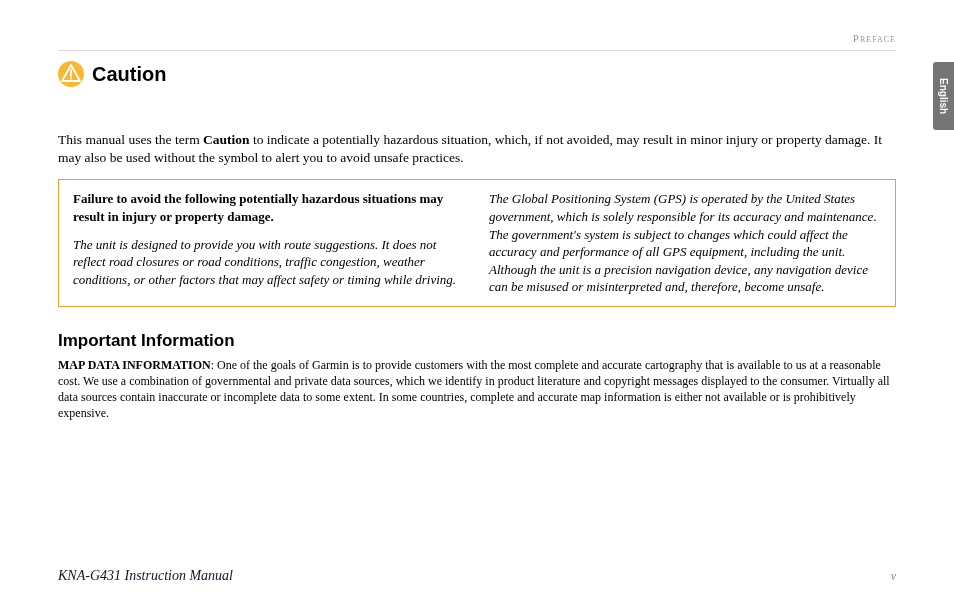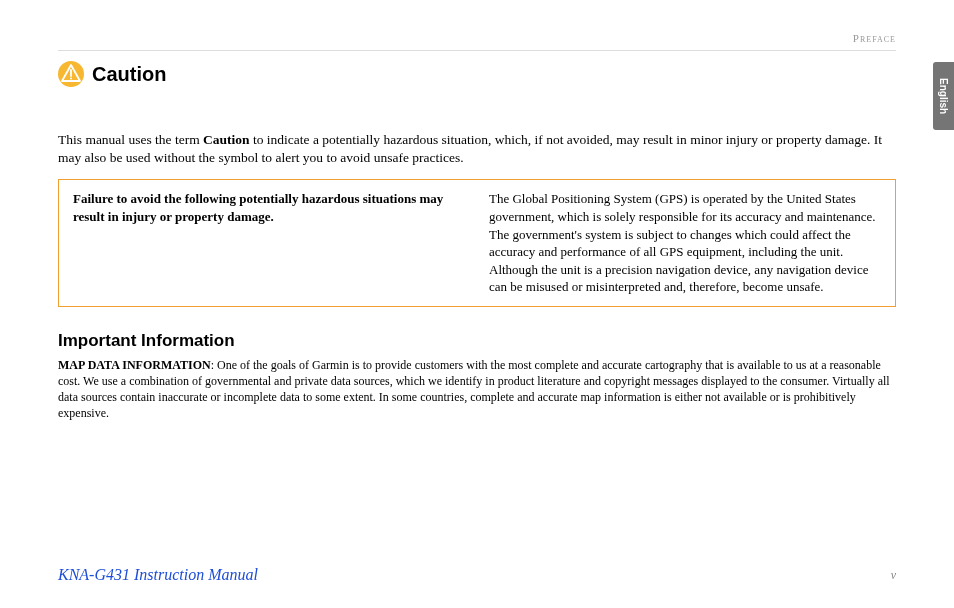--- a/index.html
+++ b/index.html
@@ -98,20 +98,21 @@
       line-height: 1.35;
       color: #000;
     }
     
     .caution-col p {
       margin-bottom: 10px;
     }
     
     .caution-col p:last-child {
       margin-bottom: 0;
+      font-style: italic;
     }
     
     .section-title {
       font-family: Arial, Helvetica, sans-serif;
       font-size: 17px;
       font-weight: bold;
       color: #000;
       margin-bottom: 6px;
     }
     
@@ -142,22 +143,22 @@
       right: 58px;
       display: flex;
       justify-content: space-between;
       align-items: center;
       border-top: 0;
     }
     
     .footer-left {
       font-family: Georgia, serif;
       font-style: italic;
-      font-size: 16px;
-      color: #1d4ed8;
+      font-size: 14px;
+      color: #0f172a;
     }
     
     .footer-right {
       font-family: Georgia, serif;
       font-style: italic;
       font-size: 12px;
       color: #888;
     }
   </style>
 </head>
@@ -181,20 +182,21 @@
     <div class="caution-title">Caution</div>
   </div>
 
   <p class="caution-intro">
     <span>This manual uses the term </span><span class="bold">Caution</span><span> to indicate a potentially hazardous situation, which, if not avoided, may result in minor injury or property damage. It may also be used without the symbol to alert you to avoid unsafe practices.</span>
   </p>
 
   <div class="caution-box">
     <div class="caution-col">
       <p><span class="bold">Failure to avoid the following potentially hazardous situations may result in injury or property damage.</span></p>
+      <p>The unit is designed to provide you with route suggestions. It does not reflect road closures or road conditions, traffic congestion, weather conditions, or other factors that may affect safety or timing while driving.</p>
     </div>
     <div class="caution-col">
       <p>The Global Positioning System (GPS) is operated by the United States government, which is solely responsible for its accuracy and maintenance. The government's system is subject to changes which could affect the accuracy and performance of all GPS equipment, including the unit. Although the unit is a precision navigation device, any navigation device can be misused or misinterpreted and, therefore, become unsafe.</p>
     </div>
   </div>
 
   <div class="section-title">Important Information</div>
 
   <p class="body-text">
     <span class="bold">MAP DATA INFORMATION</span><span>: One of the goals of Garmin is to provide customers with the most complete and accurate cartography that is available to us at a reasonable cost. We use a combination of governmental and private data sources, which we identify in product literature and copyright messages displayed to the consumer. Virtually all data sources contain inaccurate or incomplete data to some extent. In some countries, complete and accurate map information is either not available or is prohibitively expensive.</span>

